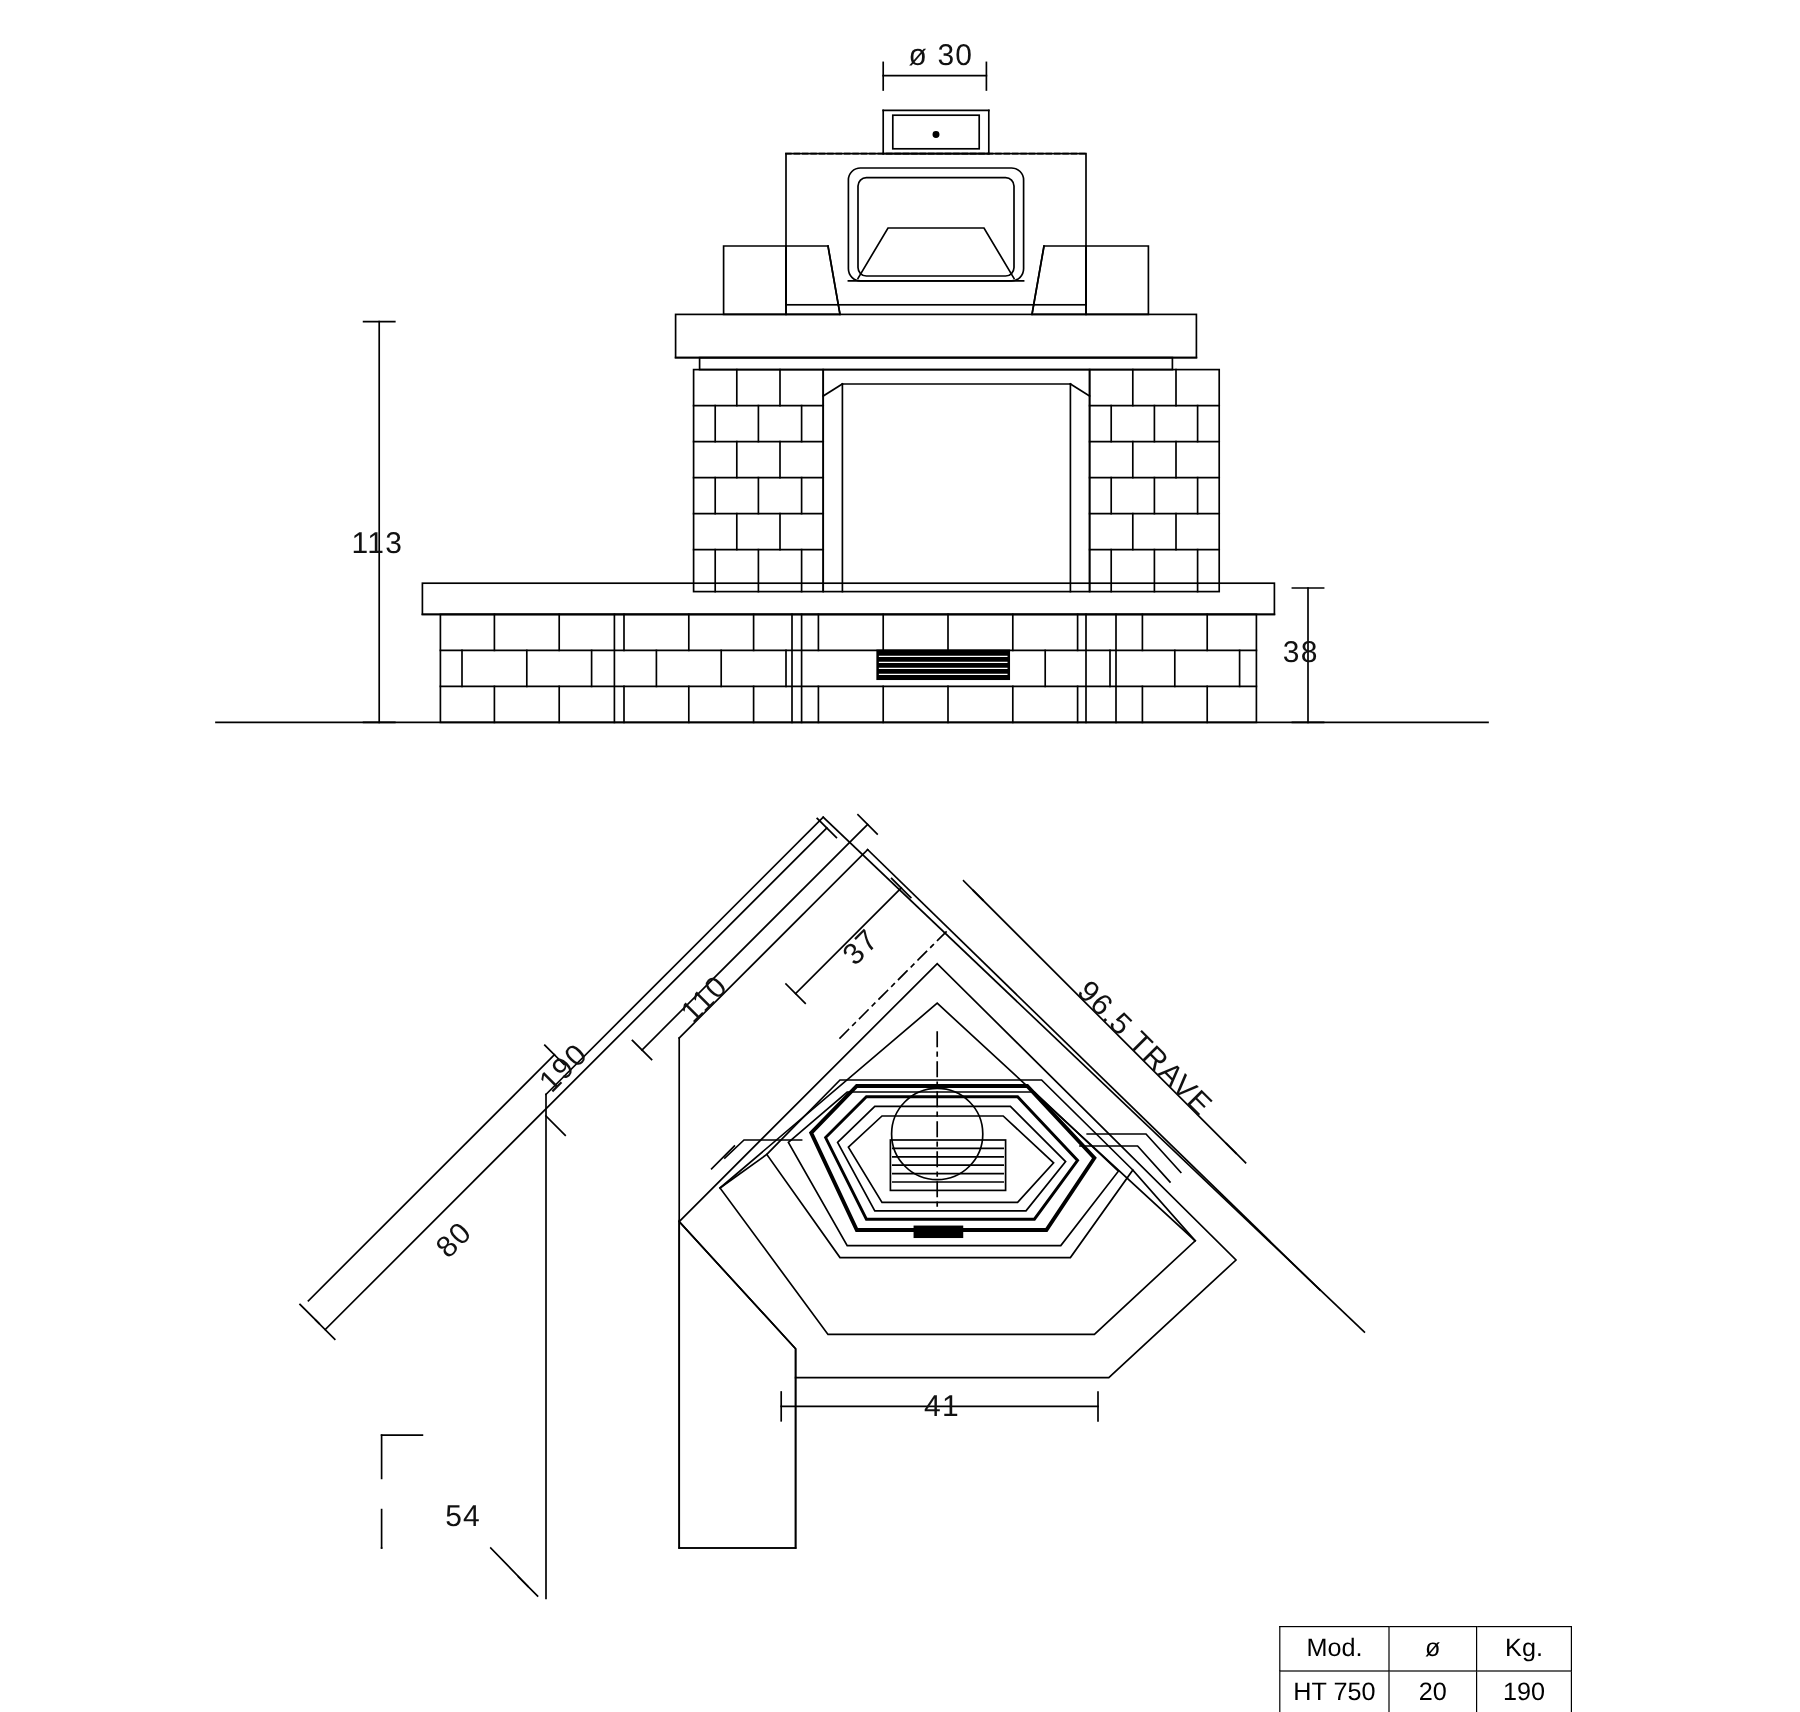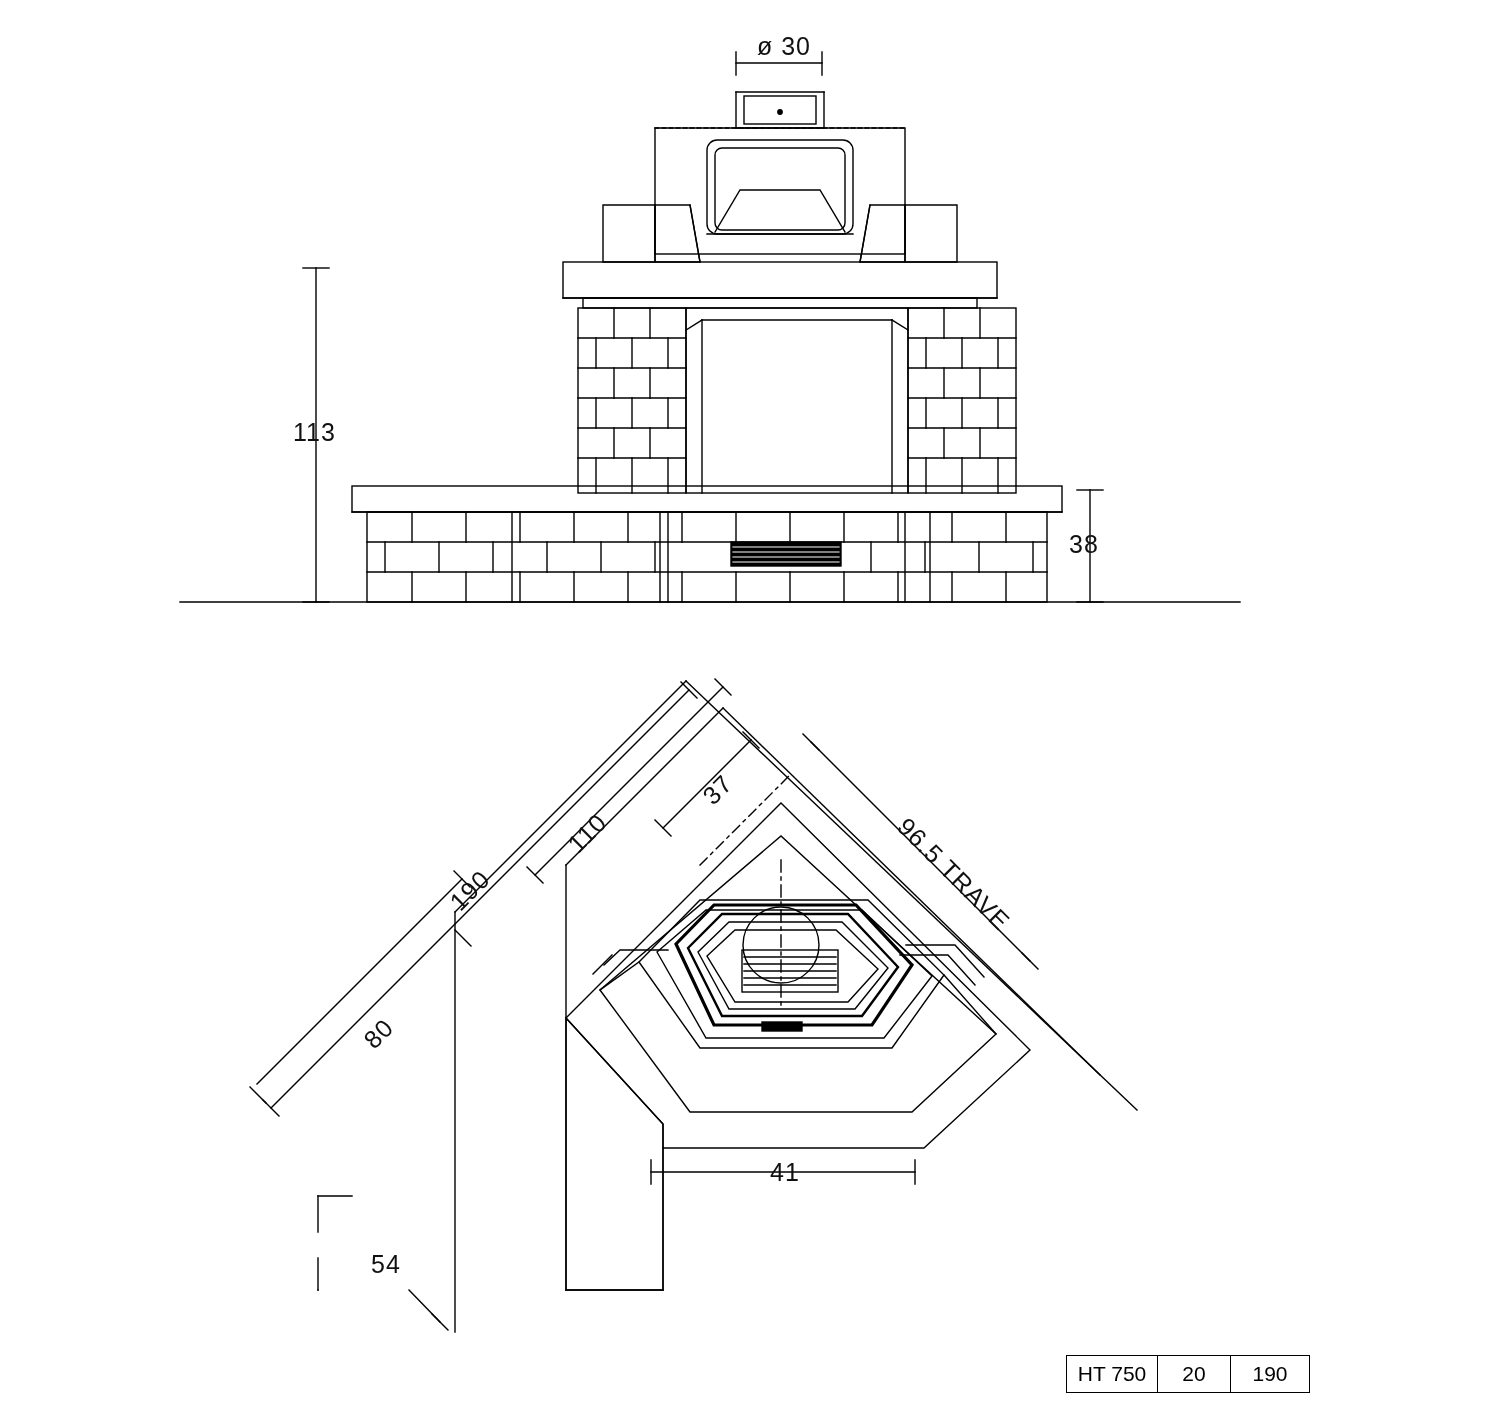--- a/index.html
+++ b/index.html
@@ -302,33 +302,38 @@
         <line x1="432" y1="1314" x2="448" y2="1330"></line>
         <line x1="318" y1="1258" x2="318" y2="1290"></line>
         <line x1="310" y1="1282" x2="326" y2="1298" stroke="none"></line>
         <line x1="318" y1="1290" x2="318" y2="1290"></line>
       </g>
     </g>
   </g>
 </svg>
 
 <div class="dimtext" style="left:757px;top:32px;">ø 30</div>
-<div class="dimtext" style="left:293px;top:418px;">113</div>
+<div class="dimtext" style="left:293px;top:439px;">113</div>
 <div class="dimtext" style="left:1069px;top:530px;">38</div>
 
 <div class="dimtext rot-37" style="left:697px;top:790px;">37</div>
 <div class="dimtext rot-110" style="left:562px;top:838px;">110</div>
 <div class="dimtext rot-190" style="left:444px;top:896px;">190</div>
 <div class="dimtext rot-80" style="left:358px;top:1034px;">80</div>
 <div class="dimtext rot-965" style="left:912px;top:812px;">96.5  TRAVE</div>
 <div class="dimtext" style="left:770px;top:1158px;">41</div>
 <div class="dimtext" style="left:371px;top:1250px;text-align:center;">54</div>
 
 <table class="spec-table">
   <tbody>
+        <tr>
+    <th class="c0">Mod.</th>
+    <th class="c1">ø</th>
+    <th class="c2">Kg.</th>
+  </tr>
   <tr>
     <td class="c0">HT  750</td>
     <td class="c1">20</td>
     <td class="c2">190</td>
   </tr>
 </tbody>
     </table>
 
 </div>
 

